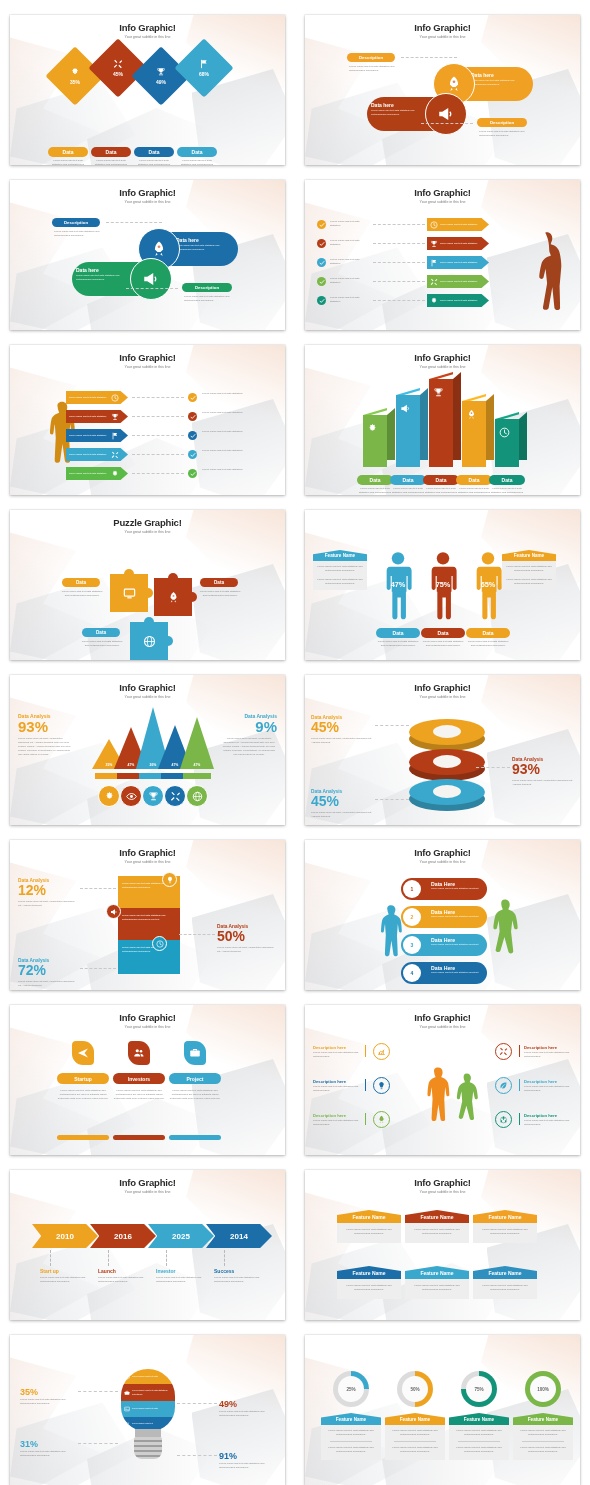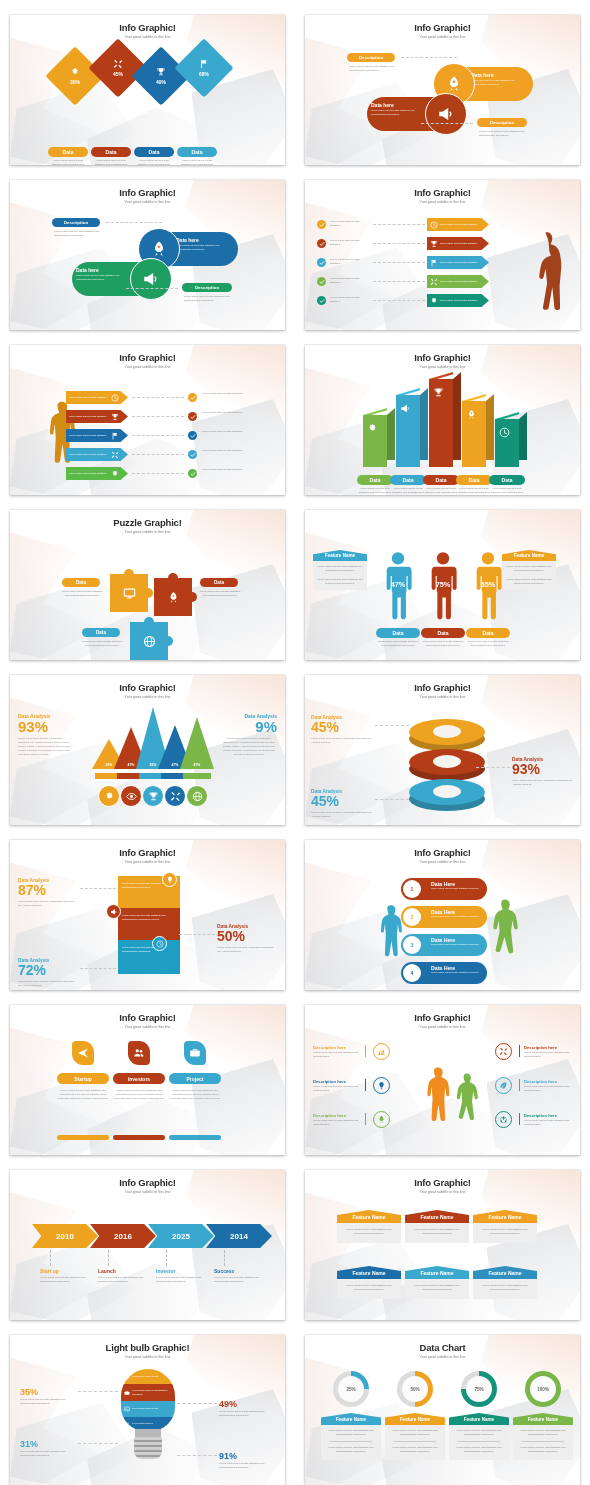--- a/index.html
+++ b/index.html
@@ -943,21 +943,21 @@
       <div style="position:absolute;left:142px;top:70px;width:15px;height:15px;border-radius:50%;background:#1f9ec4;border:1.2px solid #fff;display:flex;align-items:center;justify-content:center">
             <span class="ic" style="width:8px;height:8px;color:#fff">
               <svg viewBox="0 0 24 24" width="8" height="8">
                 <circle cx="12" cy="12" r="9.5" fill="none" stroke="#fff" stroke-width="2"></circle>
                 <path d="M12 6.5v6l4 2" stroke="#fff" stroke-width="2" fill="none" stroke-linecap="round"></path>
               </svg>
             </span>
           </div>
           <div style="position:absolute;left:8px;top:12px;width:60px">
       <div style="font-size:4.8px;font-weight:bold;color:#eda320">Data Analysis</div>
-      <div style="font-size:14px;font-weight:bold;color:#eda320;line-height:1.05">87%</div>
+      <div style="font-size:14px;font-weight:bold;color:#eda320;line-height:1.05">12%</div>
       <div style="margin-top:2px">
               <div class="lorem l">Lorem ipsum dolor sit amet, consectetur adipiscing elit. Aliquam tincidunt.</div>
             </div>
           </div>
       <div class="dashed" style="position:absolute;left:70px;top:22px;width:36px"></div>
           <div style="position:absolute;right:8px;top:58px;width:60px">
       <div style="font-size:4.8px;font-weight:bold;color:#b43d18">Data Analysis</div>
       <div style="font-size:14px;font-weight:bold;color:#b43d18;line-height:1.05">50%</div>
       <div style="margin-top:2px">
               <div class="lorem l">Lorem ipsum dolor sit amet, consectetur adipiscing elit. Aliquam tincidunt.</div>
@@ -1342,24 +1342,20 @@
     </div>
     </div>
     <div class="cell">
       <div class="slide">
       <div class="bg">
     <div class="p bgL"></div>
           <div class="p bgL2"></div>
           <div class="p bgR"></div>
     <div class="p bgR2"></div>
           <div class="p bgC"></div>
-        </div>
-        <div class="hdr">
-    <div class="t">Light bulb Graphic!</div>
-    <div class="s">Your great subtitle in this line</div>
         </div>
       <div class="body">
           <div style="position:absolute;left:111px;top:8px;width:54px;height:62px;border-radius:27px 27px 24px 24px;overflow:hidden">
             <div style="height:15px;background:#eda320;display:flex;align-items:center;gap:2px;padding-left:3px">
       <span class="ic" style="width:6px;height:6px;color:#fff">
                 <svg viewBox="0 0 24 24" width="6" height="6">
                   <rect x="2.5" y="4" width="19" height="13" rx="1.6" fill="none" stroke="#fff" stroke-width="2.2"></rect>
                   <path d="M8 20h8" stroke="#fff" stroke-width="2.2"></path>
                 </svg>
               </span>
@@ -1430,24 +1426,20 @@
     </div>
     <div class="cell">
       <div class="slide">
       <div class="bg">
     <div class="p bgL"></div>
           <div class="p bgL2"></div>
           <div class="p bgR"></div>
     <div class="p bgR2"></div>
           <div class="p bgC"></div>
         </div>
-        <div class="hdr">
-    <div class="t">Data Chart</div>
-    <div class="s">Your great subtitle in this line</div>
-        </div>
       <div class="body">
           <div style="position:absolute;left:28px;top:10px;width:36px;height:36px;border-radius:50%;background:conic-gradient(#3aa8cd 0deg 90deg,#dcdcdc 90deg 360deg)">
       <div style="position:absolute;left:5px;top:5px;width:26px;height:26px;border-radius:50%;background:#fbfbfb;display:flex;align-items:center;justify-content:center">
         <span style="font-size:4.6px;font-weight:bold;color:#666">25%</span>
             </div>
           </div>
       <div style="position:absolute;left:16px;top:52px;width:60px">
         <div class="pentTop" style="height:12px;background:#3aa8cd;display:flex;align-items:center;justify-content:center">
           <span style="font-size:4.6px;font-weight:bold;color:#fff">Feature Name</span>
             </div>

